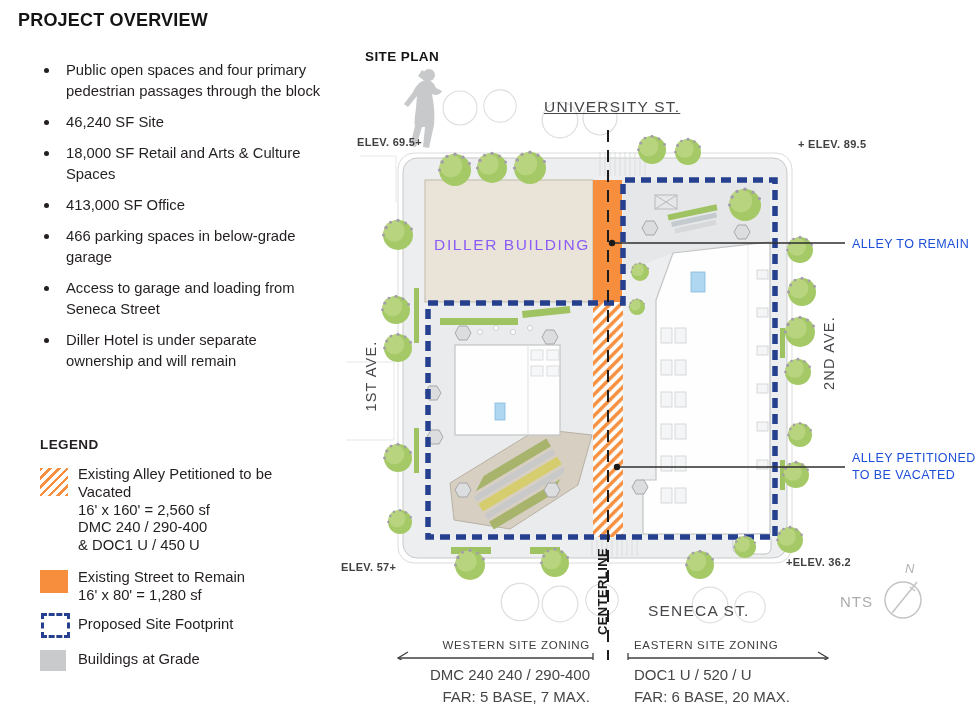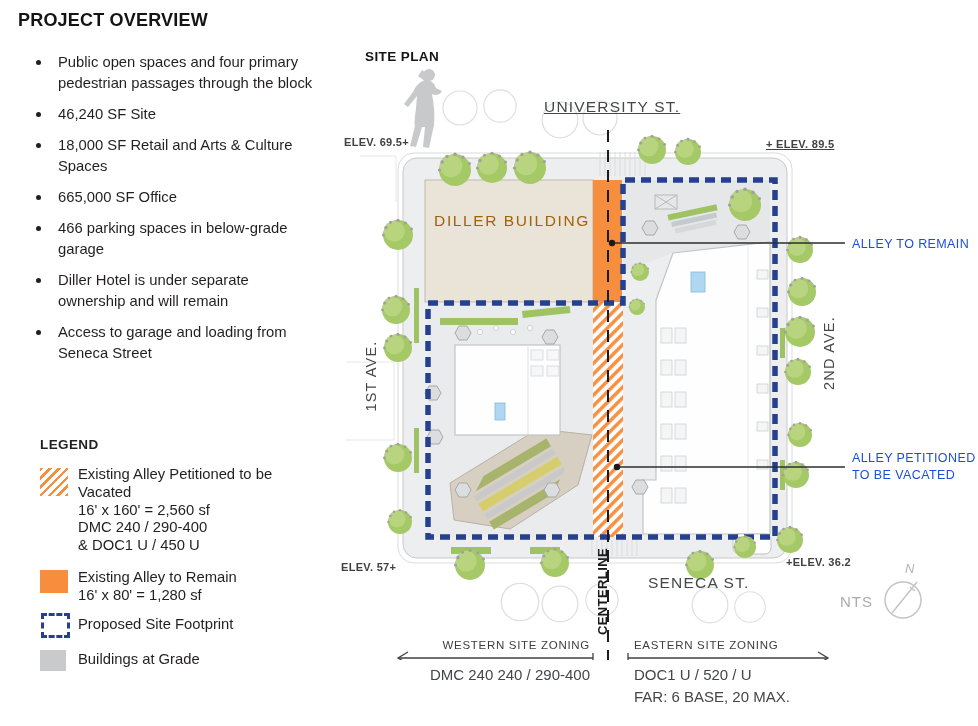--- a/index.html
+++ b/index.html
@@ -1,39 +1,39 @@
 <!DOCTYPE html>
 <html><head>
 <meta charset="utf-8">
 <style>
   html,body{margin:0;padding:0;background:#fff;}
   .page{position:relative;width:978px;height:726px;background:#fff;overflow:hidden;
         font-family:"Liberation Sans",sans-serif;color:#231F20;}
   .abs{position:absolute;}
   
   .page-title{left:18px;top:10px;font-size:18px;font-weight:800;letter-spacing:.2px;color:#141414;white-space:nowrap;}
-  ul.bullets{position:absolute;left:36px;top:52px;margin:0;padding:0;list-style:none;}
+  ul.bullets{position:absolute;left:36px;top:52px;margin:8px;padding:0;list-style:none;}
   ul.bullets li{display:flex;margin-bottom:10px;}
   .b-dot{width:5px;height:5px;border-radius:50%;background:#231F20;margin:8px 17px 0 0;flex:none;}
   .b-text{width:262px;font-size:14.8px;line-height:21px;}
   .legend-title{left:40px;top:437px;font-size:13.5px;font-weight:800;letter-spacing:.4px;}
   .lg-text{font-size:14.8px;line-height:17.8px;}
   .sw-hatch{left:40px;top:468px;width:28px;height:28px;
      background:repeating-linear-gradient(135deg,#F78E3D 0 2.6px,#ffffff 2.6px 6.2px);}
   .sw-orange{left:40px;top:570px;width:28px;height:23px;background:#F78E3D;}
   .sw-dash{left:41px;top:613px;width:23px;height:19px;background:#fff;border:3.5px dashed #24408E;}
   .sw-gray{left:40px;top:650px;width:26px;height:21px;background:#C9CACB;}
   
   .siteplan-title{left:365px;top:49px;font-size:13.5px;font-weight:800;letter-spacing:.4px;color:#141414;}
   .street{font-size:15.5px;letter-spacing:1.2px;color:#46474A;white-space:nowrap;}
   .rot{transform:rotate(-90deg);text-align:center;font-size:14.5px;height:18px;}
   .elev{font-size:11px;font-weight:700;letter-spacing:.3px;color:#414042;white-space:nowrap;}
   .ann{font-size:12.5px;letter-spacing:.4px;color:#1d4ed8;white-space:nowrap;line-height:16.5px;}
   .centerline-lbl{left:556px;top:584px;width:92px;font-size:13px;font-weight:800;letter-spacing:.4px;color:#1A1A1A;transform:rotate(-90deg);text-align:center;}
-  .diller-lbl{left:432px;top:212px;width:160px;text-align:center;font-size:15.5px;letter-spacing:1.6px;color:#a16207;white-space:nowrap;}
+  .diller-lbl{left:432px;top:236px;width:160px;text-align:center;font-size:15.5px;letter-spacing:1.6px;color:#8b5cf6;white-space:nowrap;}
   .nts{left:840px;top:593px;font-size:15px;letter-spacing:1px;color:#ABACAD;}
   .north-lbl{left:905px;top:561px;font-size:13px;font-style:italic;color:#B3B4B5;}
   .zlabel{font-size:11.5px;letter-spacing:.7px;color:#3E3E40;white-space:nowrap;}
   .zcode{font-size:15px;color:#454648;white-space:nowrap;}
   .r-align{text-align:right;}
 </style>
 </head>
 <body>
 
 <div class="page">
@@ -48,49 +48,49 @@
     <li>
         <span class="b-dot"></span>
         <span class="b-text">46,240 SF Site</span>
       </li>
     <li>
         <span class="b-dot"></span>
         <span class="b-text">18,000 SF Retail and Arts &amp; Culture Spaces</span>
       </li>
     <li>
         <span class="b-dot"></span>
-        <span class="b-text">665,000 SF Office</span>
+        <span class="b-text">413,000 SF Office</span>
       </li>
     <li>
         <span class="b-dot"></span>
         <span class="b-text">466 parking spaces in below-grade garage</span>
       </li>
     <li>
         <span class="b-dot"></span>
+        <span class="b-text">Access to garage and loading from Seneca Street</span>
+      </li>
+    <li>
+        <span class="b-dot"></span>
         <span class="b-text">Diller Hotel is under separate ownership and will remain</span>
-      </li>
-    <li>
-        <span class="b-dot"></span>
-        <span class="b-text">Access to garage and loading from Seneca Street</span>
       </li>
   </ul>
 
   <div class="abs legend-title">LEGEND</div>
 
   <span class="abs sw-hatch"></span>
   <div class="abs lg-text" style="left:78px;top:466px;width:250px;">
     <div>Existing Alley Petitioned to be Vacated</div>
     <div>16' x 160' = 2,560 sf</div>
     <div>DMC 240 / 290-400</div>
     <div>&amp; DOC1 U / 450 U</div>
   </div>
 
   <span class="abs sw-orange"></span>
   <div class="abs lg-text" style="left:78px;top:569px;width:250px;">
-    <div>Existing Alley to Remain</div>
+    <div>Existing Street to Remain</div>
     <div>16' x 80' = 1,280 sf</div>
   </div>
 
   <span class="abs sw-dash"></span>
   <div class="abs lg-text" style="left:78px;top:616px;width:250px;">
     <div>Proposed Site Footprint</div>
   </div>
 
   <span class="abs sw-gray"></span>
   <div class="abs lg-text" style="left:78px;top:651px;width:250px;">
@@ -301,40 +301,41 @@
     </g>
 
     <g fill="#C8C9CA">
       <circle cx="89" cy="15" r="6"></circle>
       <path d="M85,20 C79,22 75,27 73,32 L64,44 L68,47 L77,36 L76,48 C75,56 74,62 75,66 L70,86 L76,87 L82,67 L85,67 L83,87 L89,88 L94,65 C95,55 94,44 92,34 C96,36 100,35 102,31 L96,28 C94,23 90,19 85,20 Z"></path>
       <path d="M86,22 L78,16 L82,10 L86,13 Z"></path>
     </g>
   </svg>
 
   <div class="abs street" style="left:544px;top:98px;text-decoration:underline;">UNIVERSITY ST.</div>
-  <div class="abs street" style="left:648px;top:574px;">SENECA ST.</div>
+  <div class="abs street" style="left:648px;top:602px;">SENECA ST.</div>
   <div class="abs street rot" style="left:331px;top:367px;width:82px;">1ST AVE.</div>
   <div class="abs street rot" style="left:788px;top:344px;width:84px;">2ND AVE.</div>
 
-  <div class="abs elev" style="left:344px;top:136px;">ELEV. 69.5+</div>
-  <div class="abs elev" style="left:766px;top:138px;text-decoration:underline;">+ ELEV. 89.5</div>
+  <div class="abs elev" style="left:357px;top:136px;">ELEV. 69.5+</div>
+  <div class="abs elev" style="left:798px;top:138px;">+ ELEV. 89.5</div>
   <div class="abs elev" style="left:341px;top:561px;">ELEV. 57+</div>
   <div class="abs elev" style="left:786px;top:556px;">+ELEV. 36.2</div>
 
   <div class="abs diller-lbl">DILLER BUILDING</div>
   <div class="abs centerline-lbl">CENTERLINE</div>
 
   <div class="abs ann" style="left:852px;top:236px;">ALLEY TO REMAIN</div>
   <div class="abs ann" style="left:852px;top:450px;">
     <div>ALLEY PETITIONED</div>
     <div>TO BE VACATED</div>
   </div>
 
   <div class="abs nts">NTS</div>
   <div class="abs north-lbl">N</div>
 
   <div class="abs zlabel r-align" style="left:340px;top:639px;width:250px;">WESTERN SITE ZONING</div>
   <div class="abs zlabel" style="left:634px;top:639px;">EASTERN SITE ZONING</div>
   <div class="abs zcode r-align" style="left:340px;top:666px;width:250px;">DMC 240 240 / 290-400</div>
+  <div class="abs zcode r-align" style="left:340px;top:688px;width:250px;">FAR: 5 BASE, 7 MAX.</div>
   <div class="abs zcode" style="left:634px;top:666px;">DOC1 U / 520 / U</div>
   <div class="abs zcode" style="left:634px;top:688px;">FAR: 6 BASE, 20 MAX.</div>
 
 </div>
 
 </body></html>

